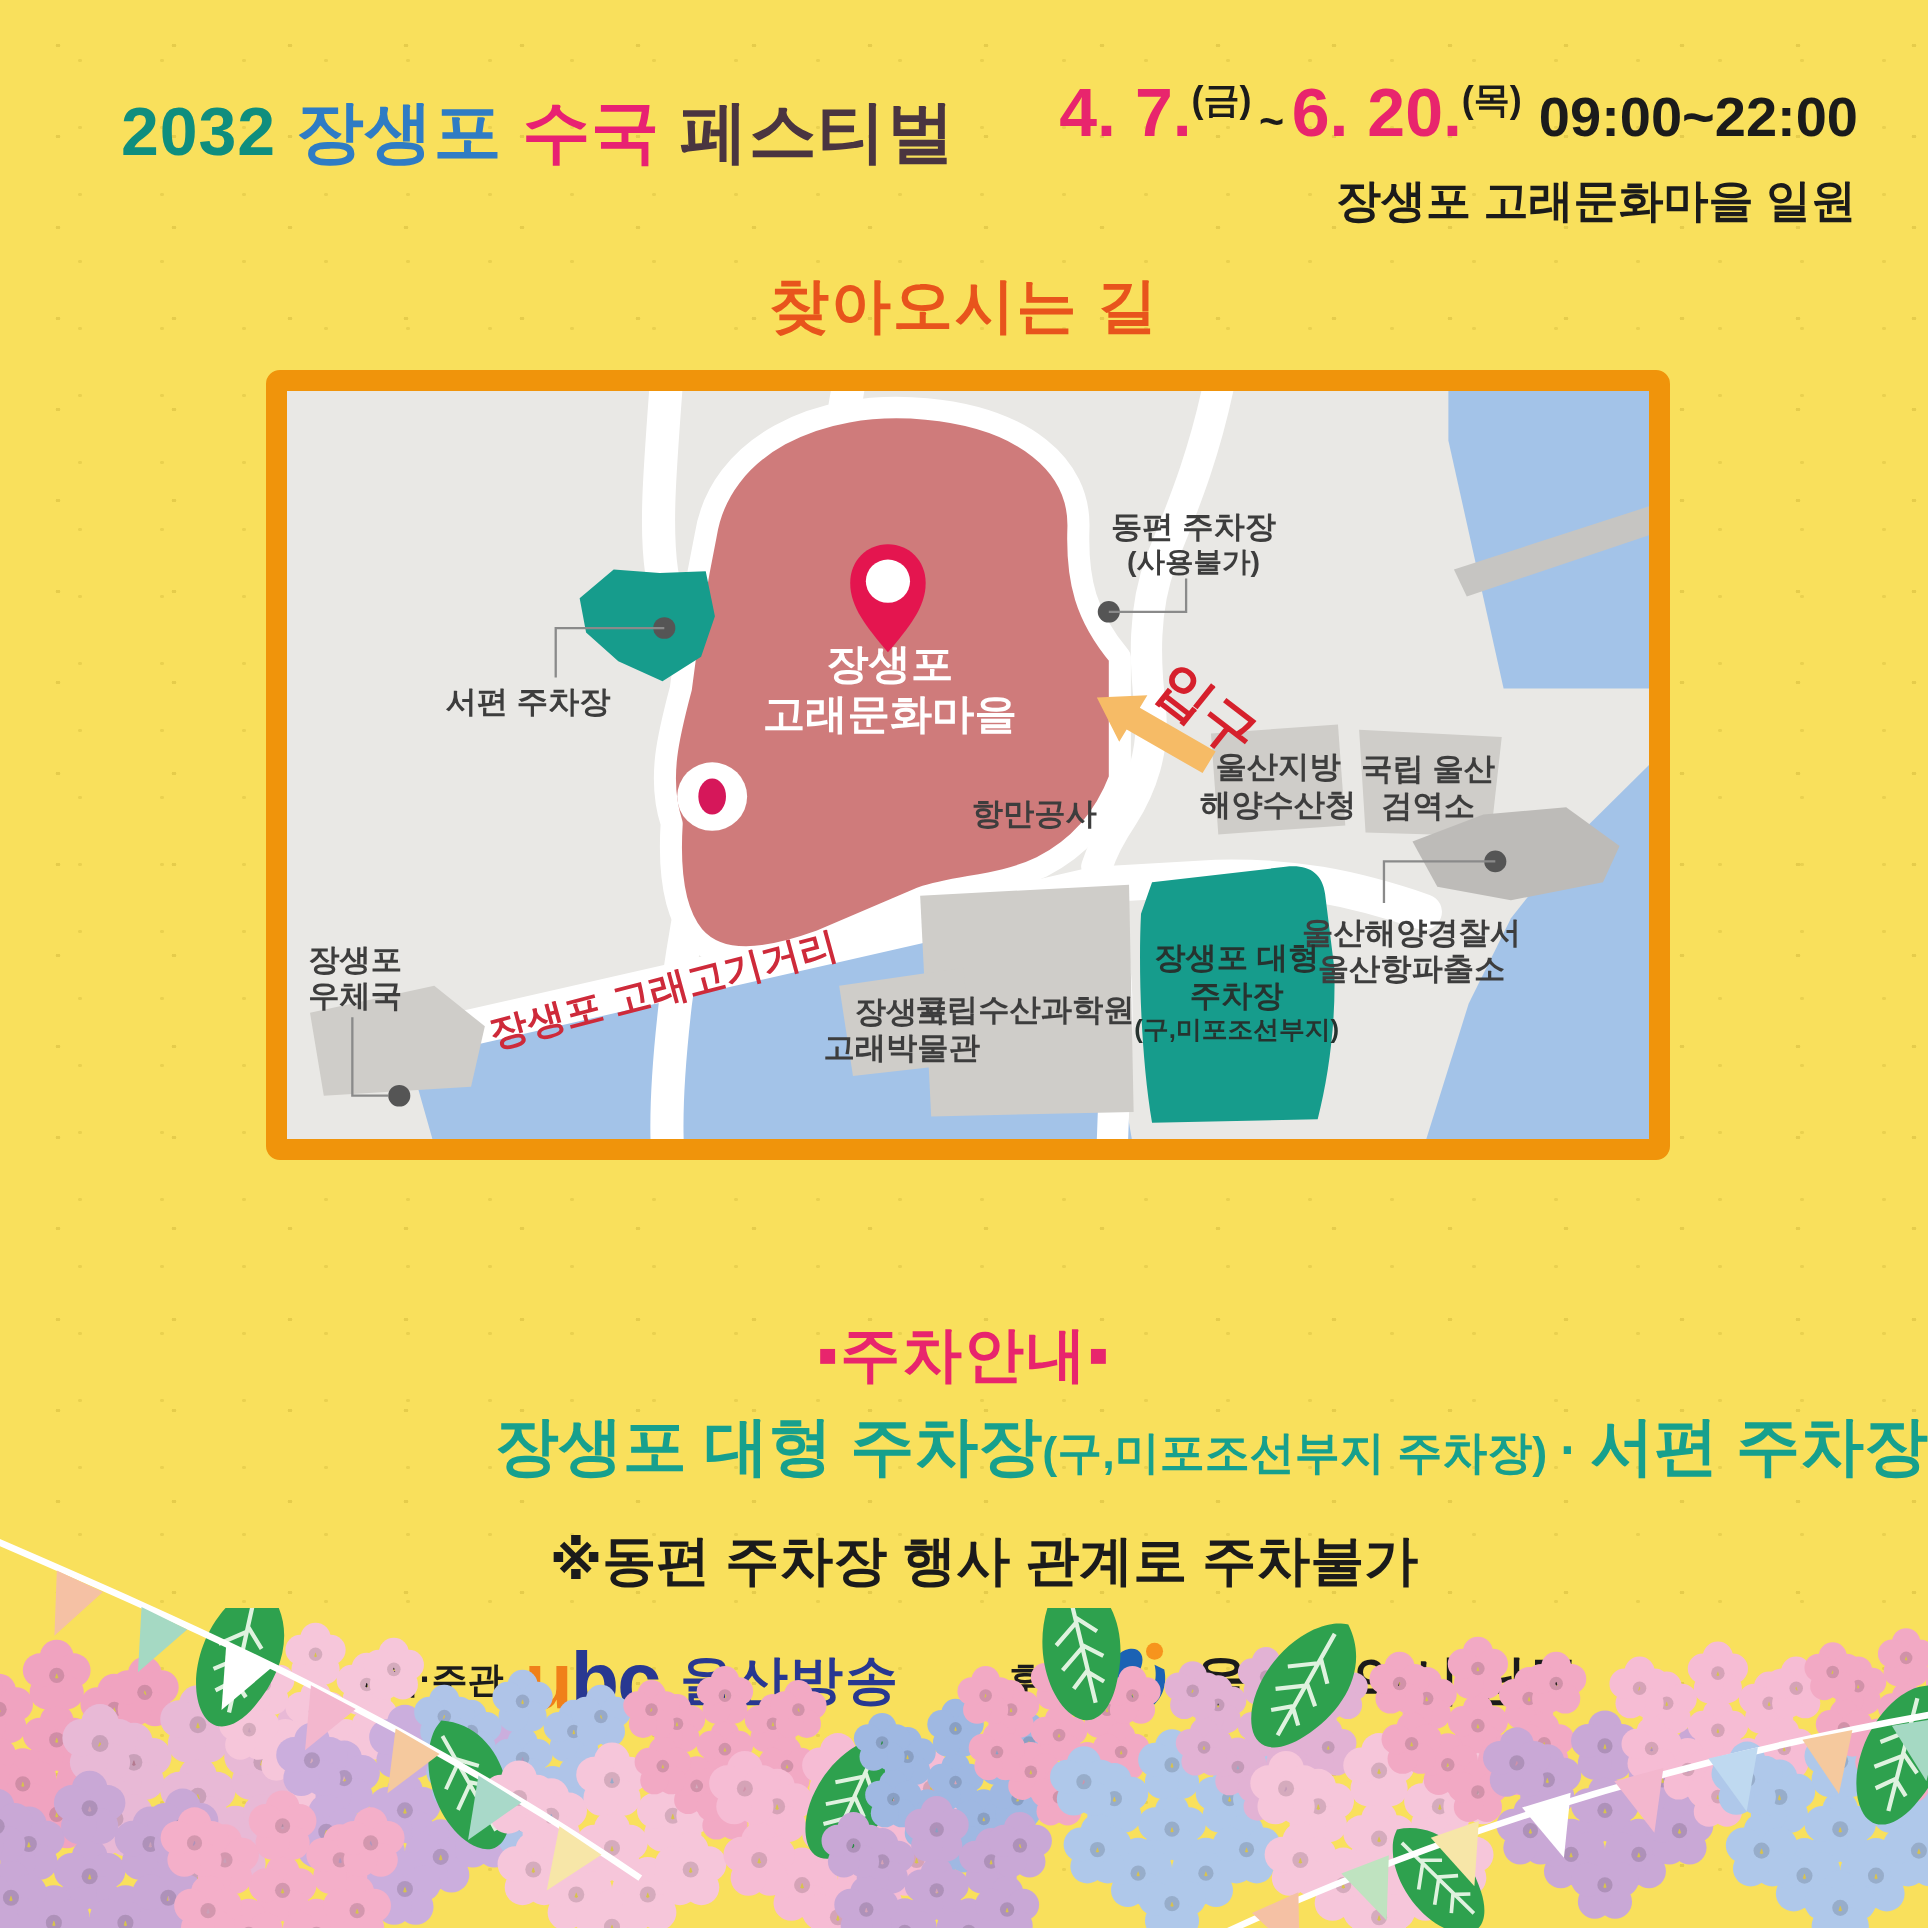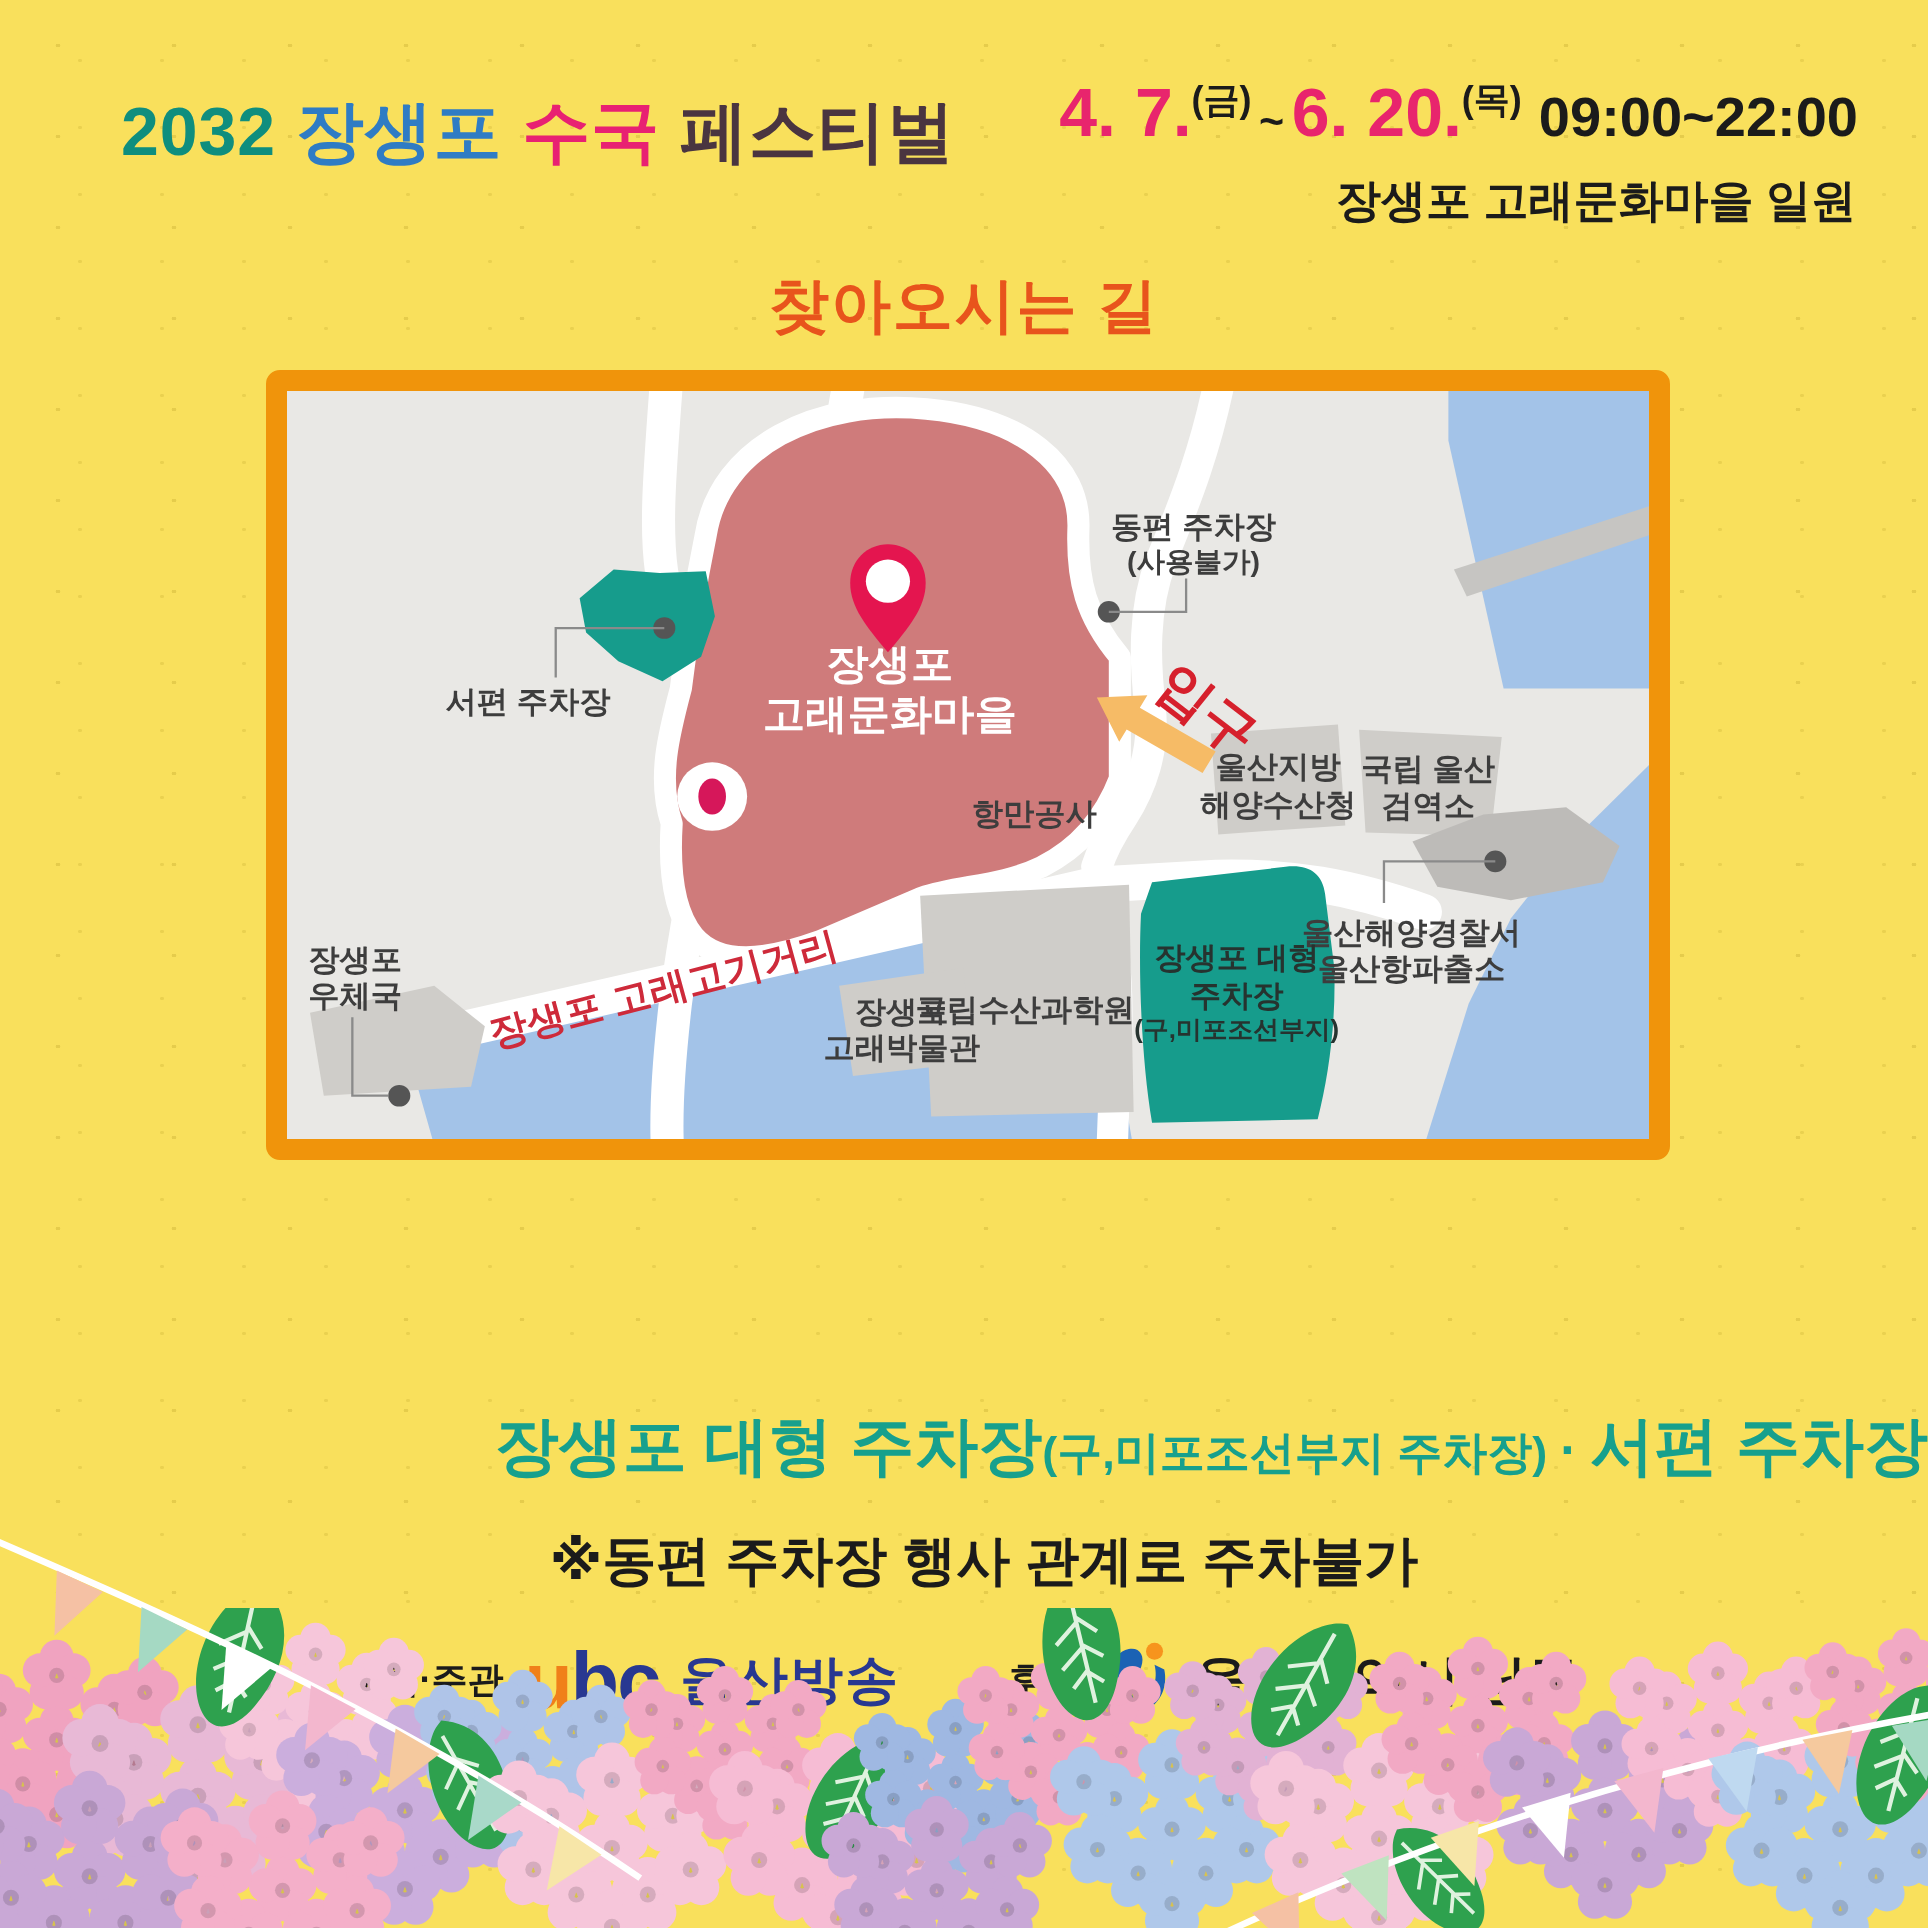--- a/index.html
+++ b/index.html
@@ -160,20 +160,21 @@
       <text class="mlabel" x="668" y="700">장생포</text>
       <text class="mlabel" x="668" y="740">고래박물관</text>
       <text class="mlabel" x="802" y="698">국립수산과학원</text>
       <text class="tlabel" x="1032" y="640">장생포 대형</text>
       <text class="tlabel" x="1032" y="682">주차장</text>
       <text class="tlabel-sm" x="1032" y="718">(구,미포조선부지)</text>
     </svg>
   </div>
 
 
+  <div class="abs pk-title">▪주차안내▪</div>
   <div class="abs pk-line">
     <span class="big">장생포 대형 주차장</span><span class="small">(구,미포조선부지 주차장)</span><span class="dot">·</span><span class="big">서편 주차장</span>
   </div>
   <div class="abs pk-note">※동편 주차장 행사 관계로 주차불가</div>
 
   <div class="abs footer">
     <span class="f-label">주최·주관</span>
     <span class="ubc"><span class="ubc-u">u</span><span class="ubc-bc">bc</span></span>
     <span class="ubc-name">울산방송</span>
     <span class="f-gap"></span>

